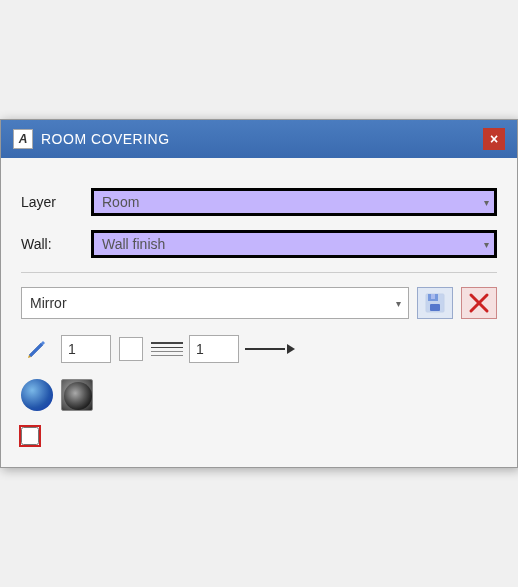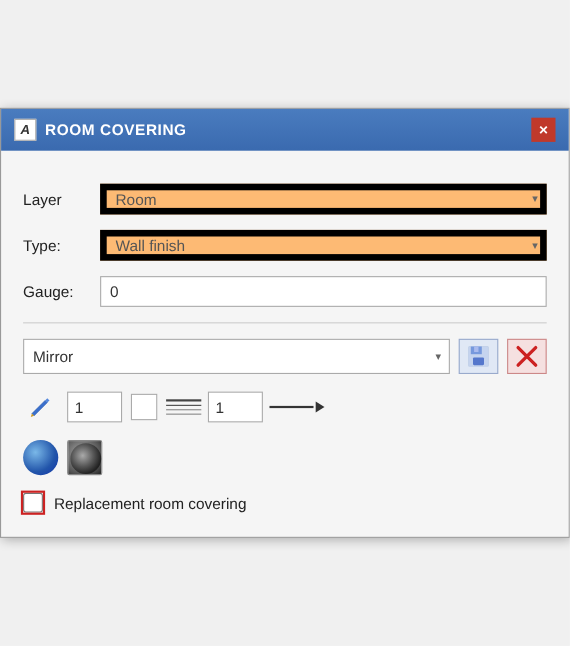--- a/index.html
+++ b/index.html
@@ -40,21 +40,21 @@
       display: flex;
       align-items: center;
       justify-content: center;
       font-size: 12px;
       font-weight: bold;
       color: #333;
       font-style: italic;
     }
     .title-text {
       font-size: 14px;
-      font-weight: 700;
+      font-weight: 400;
       letter-spacing: 0.5px;
     }
     .close-btn {
       width: 22px;
       height: 22px;
       background: #c0392b;
       border: none;
       color: white;
       font-size: 14px;
       cursor: pointer;
@@ -76,22 +76,22 @@
       color: #222;
       font-size: 14px;
     }
     .select-wrapper {
       flex: 1;
       position: relative;
     }
     .select-wrapper select {
       width: 100%;
       height: 28px;
-      border: 6px solid #000000;
-      background: #fdba74;
+      border: 3px solid #000000;
+      background: #c4b5fd;
       padding: 0 8px;
       font-size: 14px;
       color: #555;
       appearance: none;
       -webkit-appearance: none;
       cursor: pointer;
     }
     .select-arrow {
       position: absolute;
       right: 8px;
@@ -322,33 +322,29 @@
       <span class="form-label">Layer</span>
       <div class="select-wrapper">
         <select>
           <option>Room</option>
         </select>
         <span class="select-arrow">▾</span>
       </div>
     </div>
 
     <div class="form-row">
-      <span class="form-label">Type:</span>
+      <span class="form-label">Wall:</span>
       <div class="select-wrapper">
         <select>
           <option>Wall finish</option>
         </select>
         <span class="select-arrow">▾</span>
       </div>
     </div>
 
-    <div class="form-row">
-      <span class="form-label">Gauge:</span>
-      <input class="form-input" type="text" value="0" style="">
-    </div>
 
     <div class="divider"></div>
 
     <div class="toolbar-row">
       <div class="mirror-select-wrapper">
         <select>
           <option>Mirror</option>
         </select>
         <span class="mirror-select-arrow">▾</span>
       </div>
@@ -408,17 +404,16 @@
           </defs>
         </svg>
       </div>
     </div>
 
     <div class="checkbox-row">
       <div class="checkbox-wrapper">
         <input type="checkbox" style="">
         <div class="checkbox-border"></div>
       </div>
-      <label class="checkbox-label">Replacement room covering</label>
     </div>
 
   </div>
 </div>
 
 </body></html>

